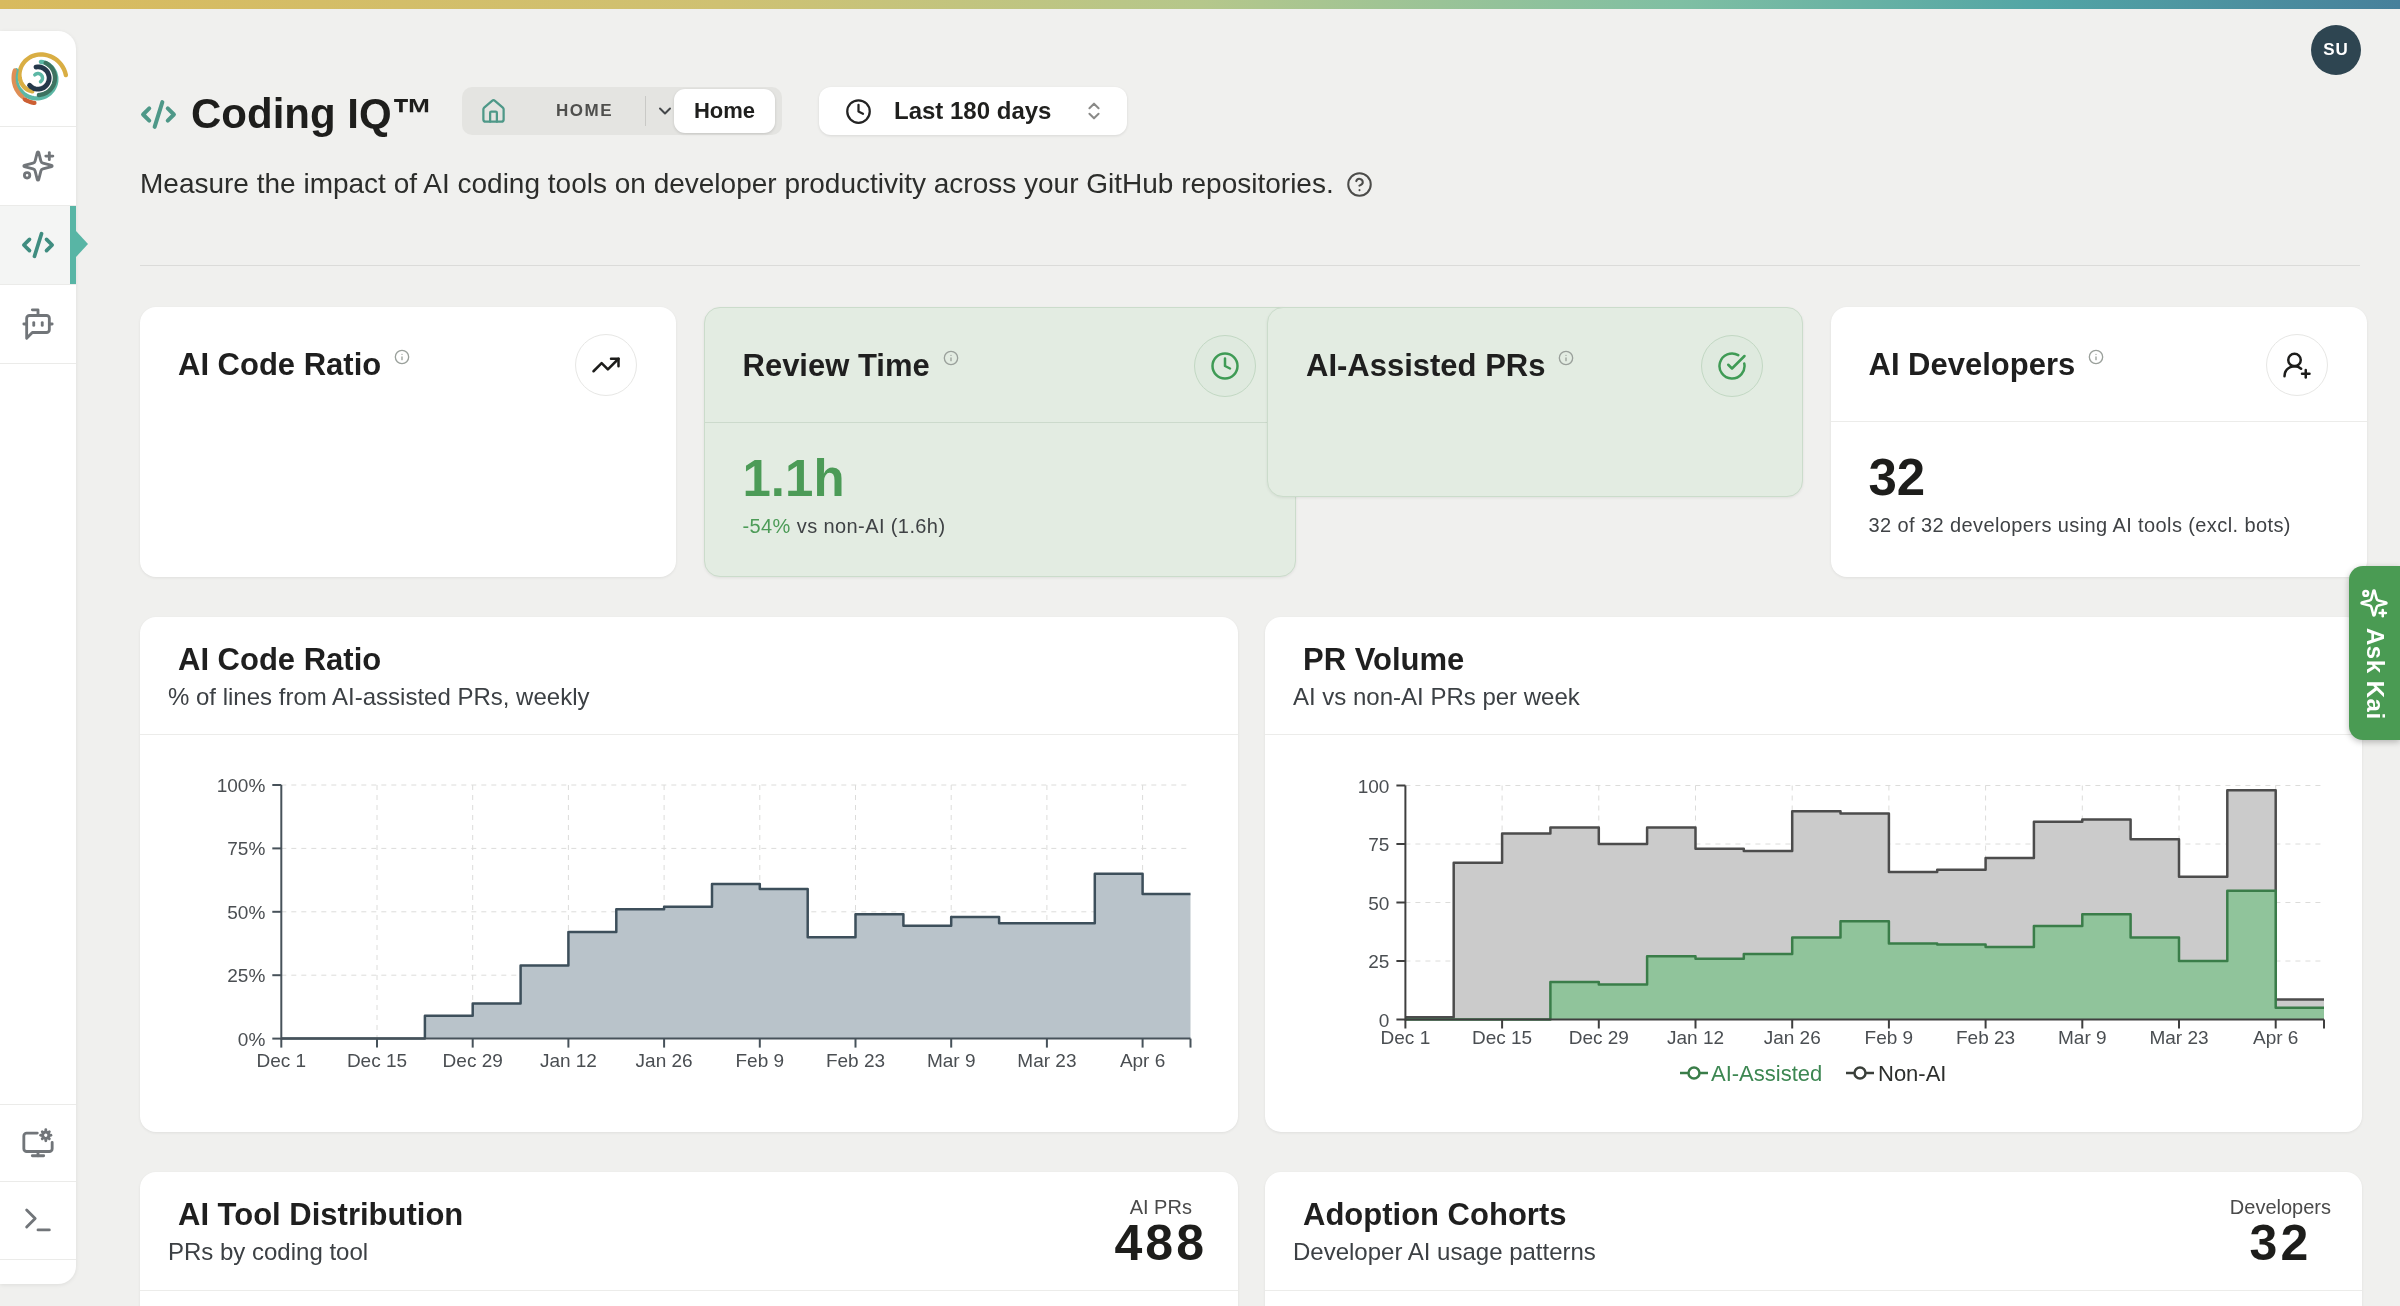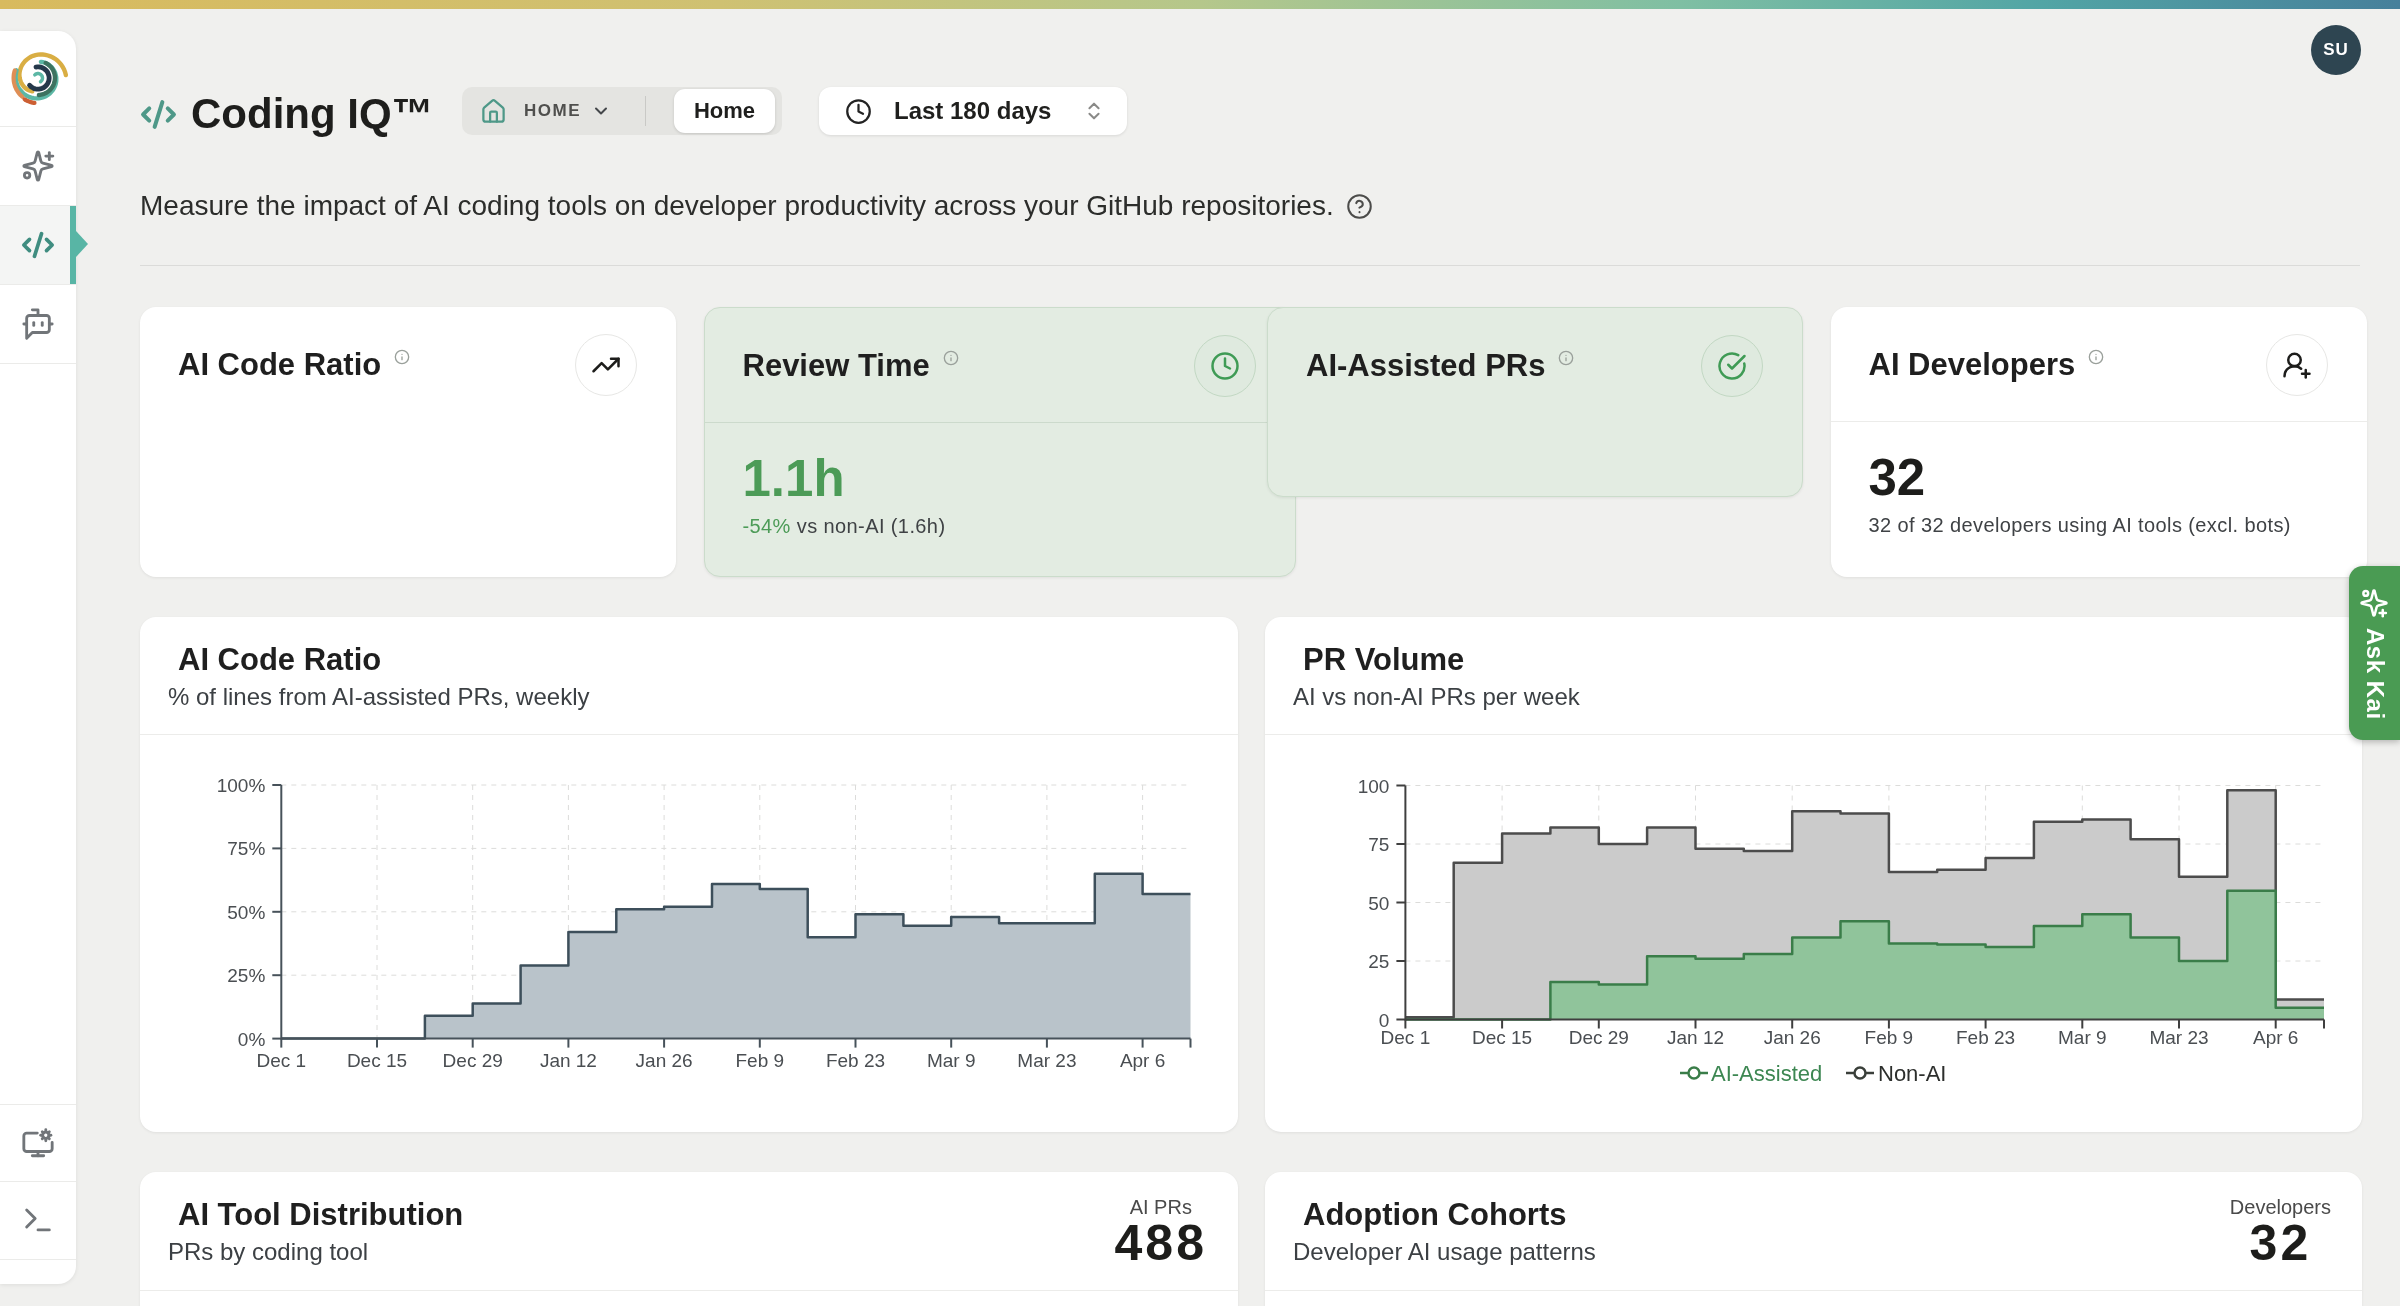--- a/index.html
+++ b/index.html
@@ -12,33 +12,33 @@
 .active-bg { position:absolute; left:0; top:174px; width:76px; height:79px; background:#f4f5f4; }
 .active-bar { position:absolute; left:70px; top:174px; width:6px; height:79px; background:#58b5a5; }
 .active-tri { position:absolute; left:76px; top:231px; width:0; height:0;
   border-top:13px solid transparent; border-bottom:13px solid transparent; border-left:12px solid #58b5a5; }
 .avatar { position:absolute; left:2311px; top:25px; width:50px; height:50px; border-radius:50%;
   background:#2e4551; color:#fff; font-size:17px; font-weight:bold; letter-spacing:1px;
   display:flex; align-items:center; justify-content:center; }
 .h1row { position:absolute; left:140px; top:89px; height:50px; display:flex; align-items:center; }
 .h1 { font-size:42px; font-weight:bold; color:#1e1e1c; letter-spacing:0; }
 .ctrl { position:absolute; top:87px; height:48px; display:flex; align-items:center; }
-.grp { left:462px; width:320px; background:#e4e4e1; border-radius:10px; }
+.grp { left:462px; width:320px; background:#e4e4e1; border-radius:10px;gap:32px; }
 .grp .home-ic { margin-left:18px; }
 .grp .lbl { margin-left:17px; font-size:17px; font-weight:bold; color:#4f4f4d; letter-spacing:1.5px; }
 .grp .chev { margin-left:10px; }
 .grp .vdiv { position:absolute; left:183px; top:9px; width:1px; height:30px; background:#c9c9c6; }
 .whitebtn { position:absolute; left:212px; top:2px; width:101px; height:44px; background:#fff; border-radius:11px;
   box-shadow:0 1px 3px rgba(0,0,0,.14); display:flex; align-items:center; justify-content:center;
   font-size:22px; font-weight:bold; color:#1f1f1d; }
 .pill { left:819px; width:308px; background:#fff; border-radius:12px; box-shadow:0 1px 3px rgba(0,0,0,.10); }
 .pill .clk { margin-left:26px; }
 .pill .txt { margin-left:22px; font-size:24px; font-weight:bold; color:#1f1f1d; }
 .pill .ud { margin-left:auto; margin-right:22px; }
-.subtitle { position:absolute; left:140px; top:190px; font-size:28px; color:#2c2d2b; display:flex; align-items:center; }
+.subtitle { position:absolute; left:140px; top:168px; font-size:28px; color:#2c2d2b; display:flex; align-items:center; }
 .subtitle svg { margin-left:12px; }
 .hr { position:absolute; left:140px; top:265px; width:2220px; height:1px; background:#dbdbd9; }
 .card { position:absolute; background:#fff; border-radius:16px; box-shadow:0 1px 3px rgba(0,0,0,.07); }
 .card.green { background:#e3ece2; border:1.5px solid #cbdccb; }
 .trow { position:absolute; left:38px; top:40px; display:flex; align-items:flex-start; }
 .ctitle { font-size:31px; font-weight:bold; color:#1f1f1f; }
 .infodot { margin-left:13px; margin-top:2px; }
 .iconcirc { position:absolute; right:39px; top:27px; width:62px; height:62px; border-radius:50%;
   background:#fff; border:1.5px solid #e7e7e5; display:flex; align-items:center; justify-content:center; }
 .iconcirc.g { background:#dfeadf; border-color:#c2d8c3; }

